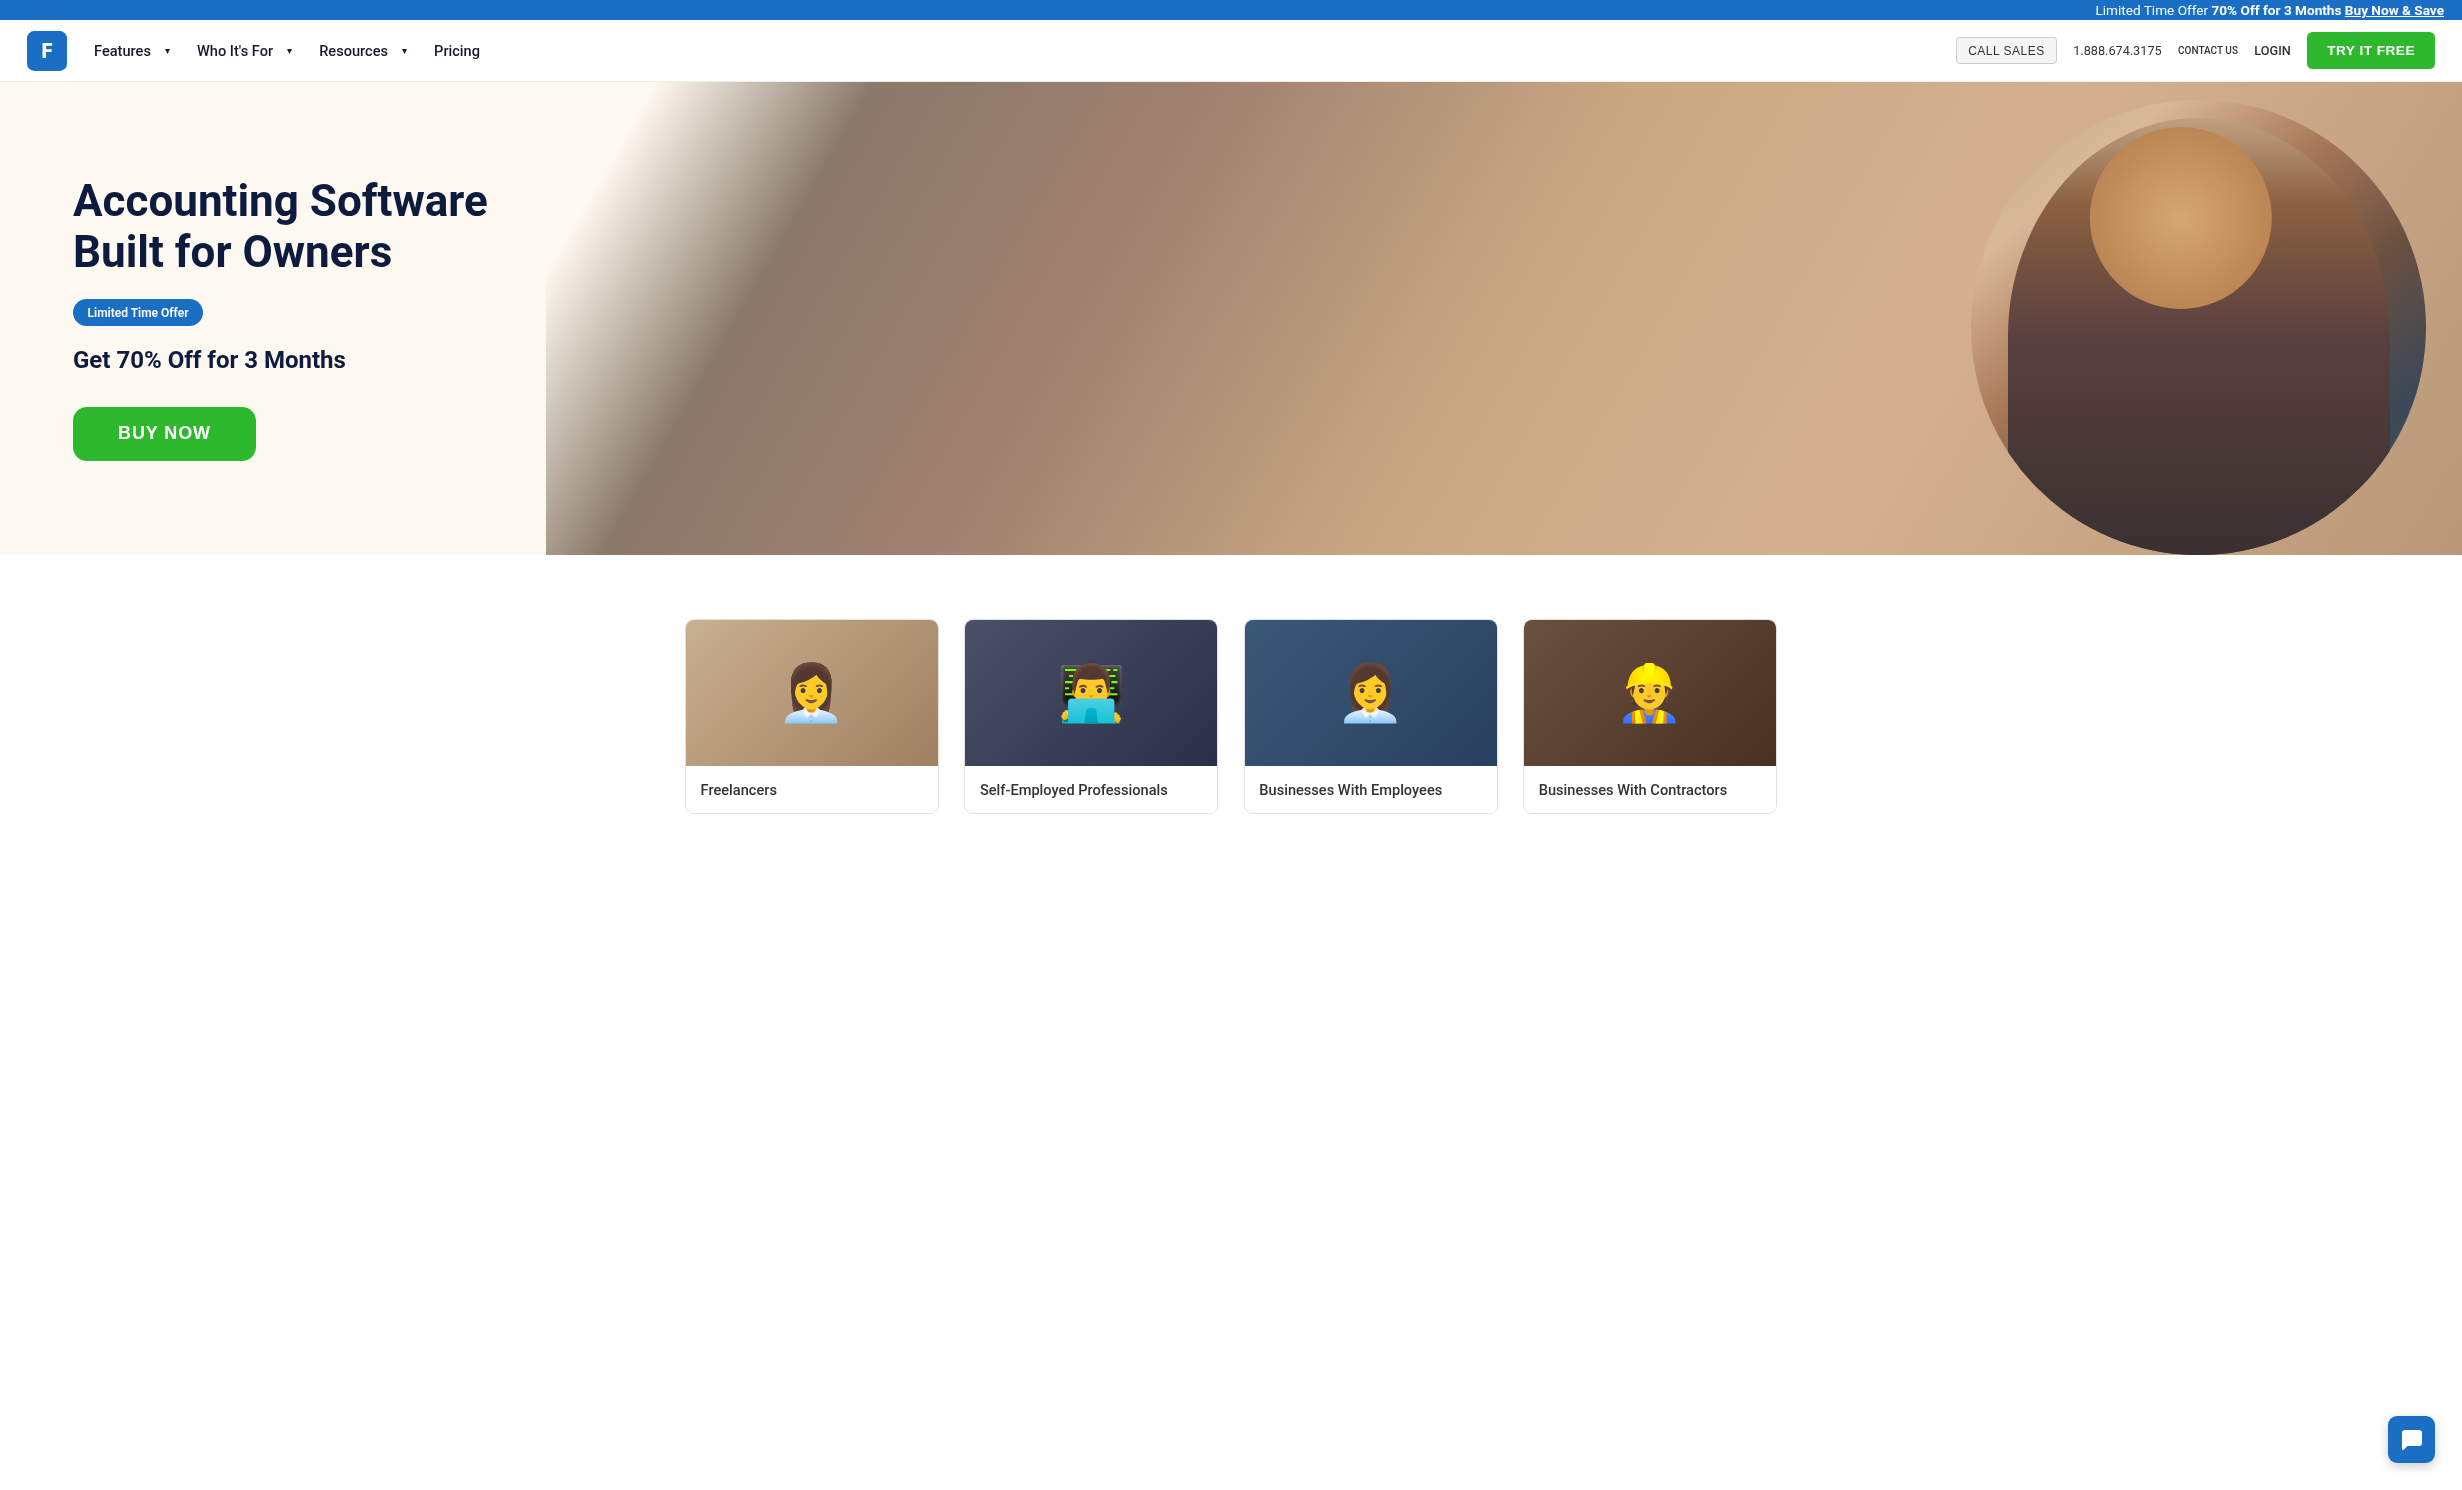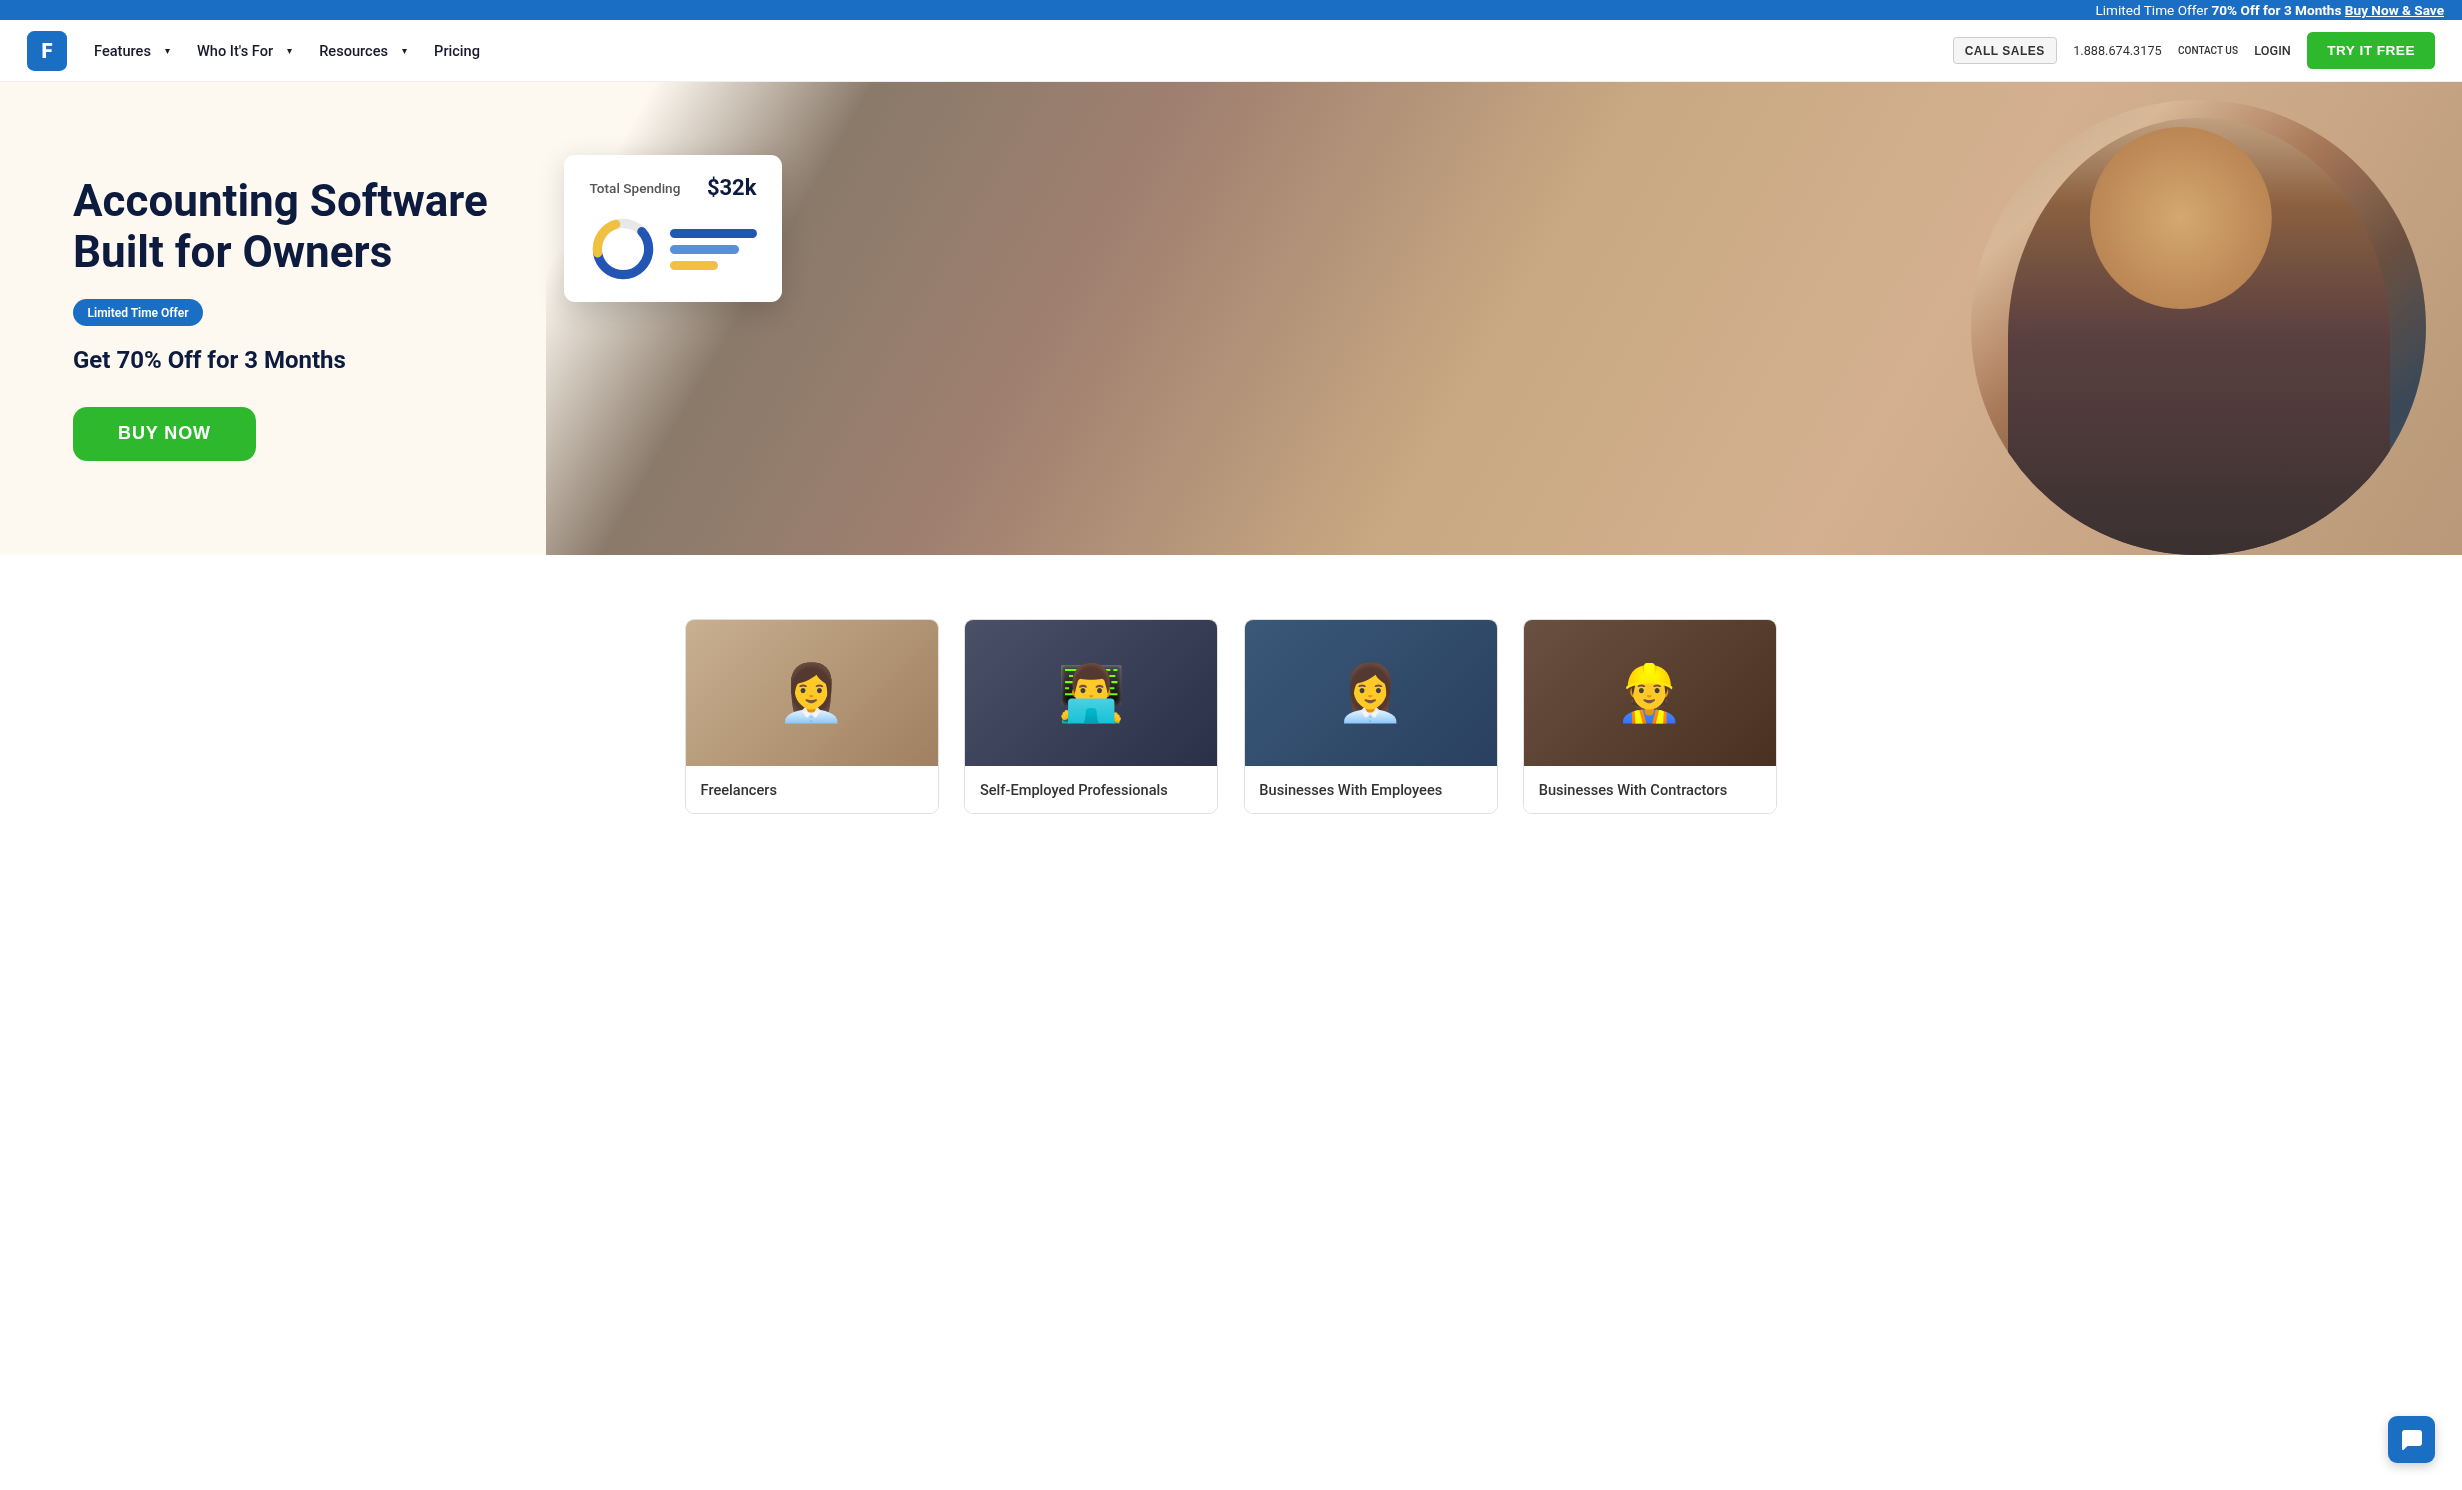--- a/index.html
+++ b/index.html
@@ -63,21 +63,21 @@
       display: flex;
       align-items: center;
       gap: 16.4px;
     }
     .call-sales-btn {
       background: #f5f5f5;
       border: 0.9px solid #ccc;
       border-radius: 3.6px;
       padding: 5.5px 11px;
       font-size: 12px;
-      font-weight: 700;
+      font-weight: 400;
       color: #333;
       cursor: pointer;
       letter-spacing: 0.5px;
     }
     .phone-num {
       font-size: 12.7px;
       font-weight: 400;
       color: #333;
     }
     .contact-us-link {
@@ -334,39 +334,20 @@
 
       <div style="width:100%;height:100%;background:linear-gradient(120deg,#fdf8f0 0%,#fdf8f0 5%,#8a7a6a 15%,#a08070 30%,#c8a882 50%,#d4b090 70%,#b89878 100%);"></div>
 
       <div style="position:absolute;right:36px;top:18px;width:455px;height:455px;border-radius:50%;overflow:hidden;background:linear-gradient(140deg,#c0a888 0%,#d8b898 20%,#a87858 40%,#6a5040 60%,#3a4858 80%,#4a5868 100%);">
 
         <div style="position:absolute;bottom:0;left:50%;transform:translateX(-50%);width:382px;height:437px;background:linear-gradient(180deg,#c0a080 0%,#8a6040 20%,#5a4040 50%,#3a3030 100%);border-radius:50% 50% 0 0;"></div>
         <div style="position:absolute;top:27px;left:50%;transform:translateX(-60%);width:182px;height:182px;border-radius:50%;background:radial-gradient(circle,#d4a870 0%,#b07848 100%);"></div>
       </div>
     </div>
 
-    <div class="spending-card">
-      <div class="spending-card-header">
-        <span class="spending-label">Total Spending</span>
-        <span class="spending-amount">$32k</span>
-      </div>
-      <div class="spending-card-body">
-
-        <svg class="donut-chart" viewBox="0 0 72 72">
-          <circle cx="36" cy="36" r="28" fill="none" stroke="#e8e8e8" stroke-width="10"></circle>
-          <circle cx="36" cy="36" r="28" fill="none" stroke="#2356b4" stroke-width="10" stroke-dasharray="105 71" stroke-dashoffset="22" stroke-linecap="round"></circle>
-          <circle cx="36" cy="36" r="28" fill="none" stroke="#f0c040" stroke-width="10" stroke-dasharray="40 136" stroke-dashoffset="-83" stroke-linecap="round"></circle>
-        </svg>
-        <div class="chart-bars">
-          <div class="chart-bar bar-blue"></div>
-          <div class="chart-bar bar-blue-light"></div>
-          <div class="chart-bar bar-yellow"></div>
-        </div>
-      </div>
-    </div>
   </div>
 </section>
 
 <section class="tools-section">
   <div class="tools-grid">
 
     <div class="tool-card">
       <div class="tool-card-img-placeholder" style="background:linear-gradient(135deg,#c8b090 0%,#a08060 100%);">
         <span style="font-size:55px;">👩‍💼</span>
       </div>

